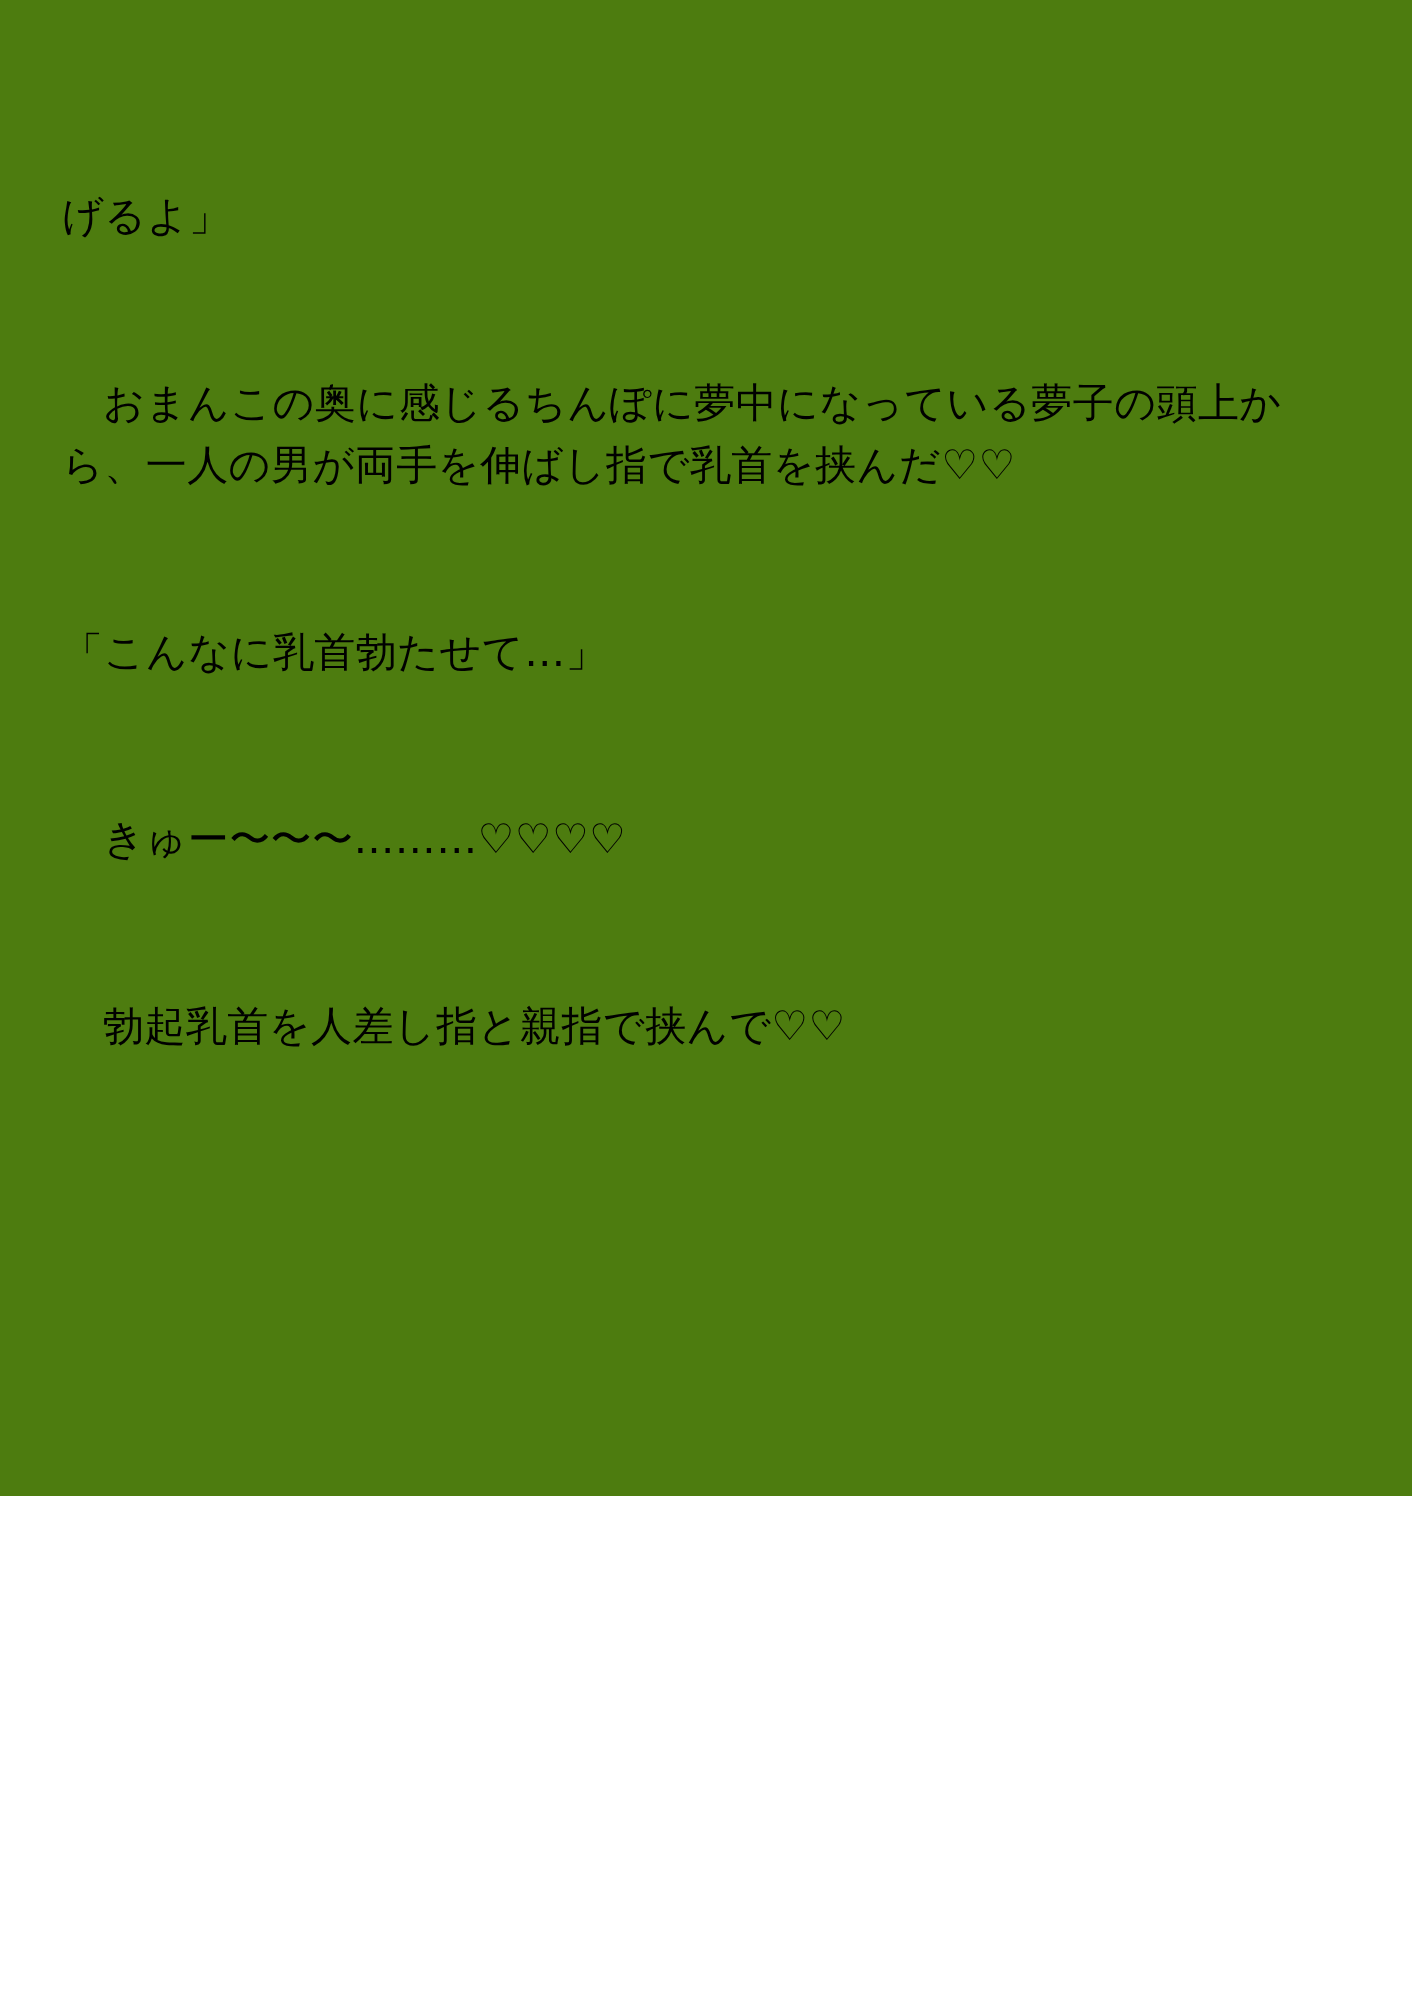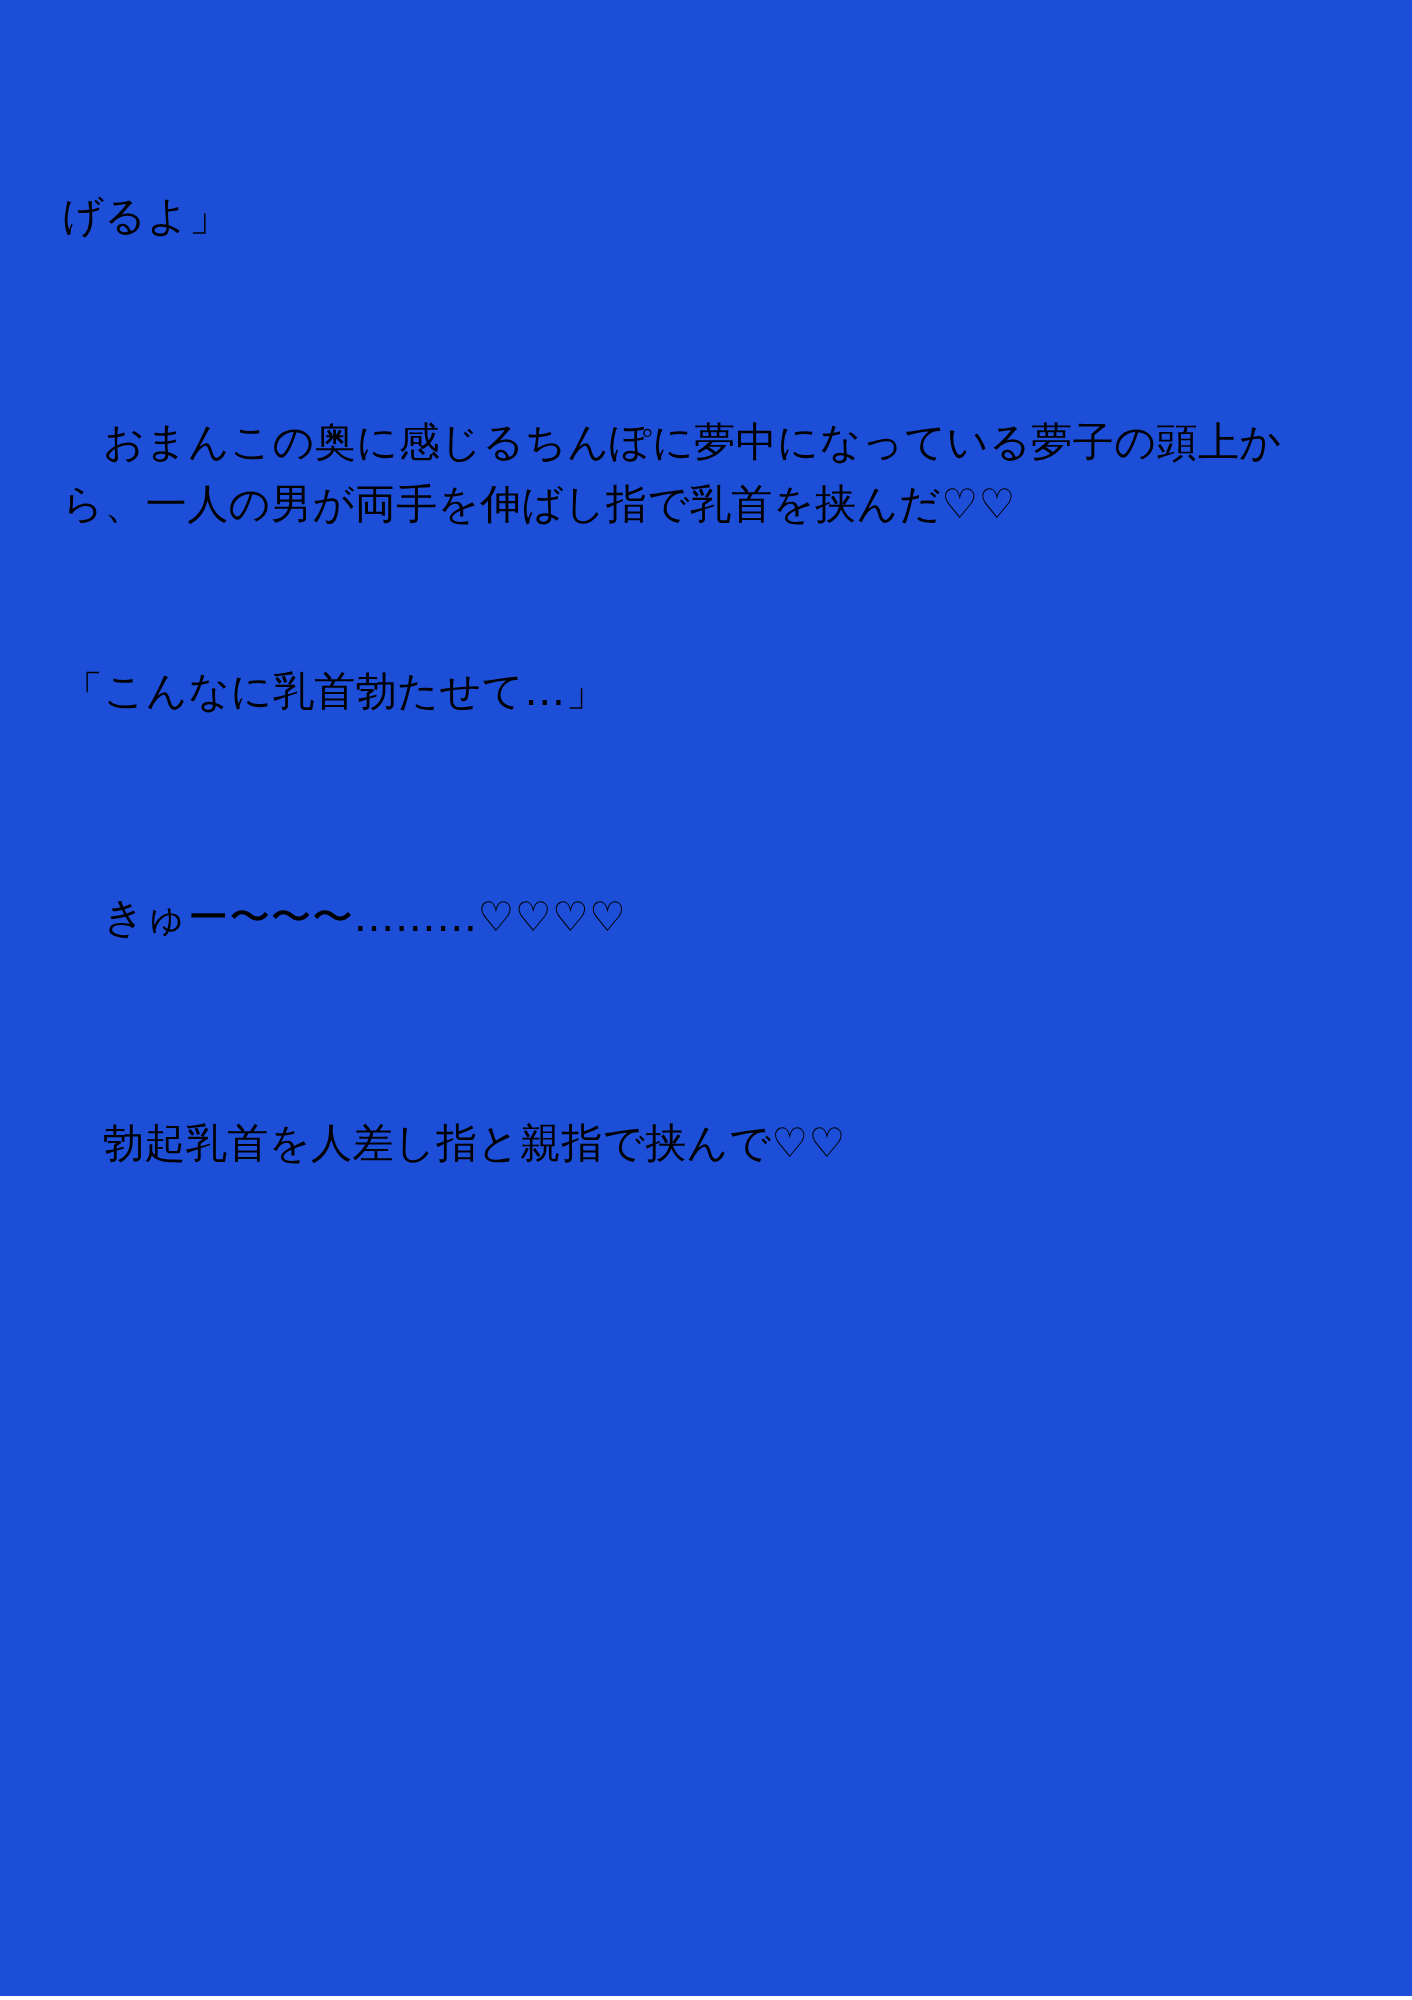--- a/index.html
+++ b/index.html
@@ -3,43 +3,42 @@
 <meta charset="utf-8">
 <style>
   html, body {
     margin: 0;
     padding: 0;
     background: #ffffff;
   }
   .page {
     position: relative;
     width: 1412px;
-    height: 1996px;
-    background: #1d4ed8;
+    height: 1496px;
+    background: #4d7c0f;
     box-sizing: border-box;
     padding: 60px 62px 0 62px;
     overflow: hidden;
   }
   .body-text {
     font-family: "DejaVu Sans", "Liberation Sans", sans-serif;
     font-size: 41px;
     line-height: 1.52;
     color: #000000;
     letter-spacing: 0.01em;
     text-align: left;
     word-break: break-all;
     white-space: pre-wrap;
   }
   .para {
     margin: 0;
     padding: 0;
   }
   .indent {
     text-indent: 41px;
-    margin-top: 39px;
   }
 </style>
 </head>
 <body>
 
 <div class="page">
   <div class="body-text">
     <p class="para">げるよ」</p>
     <p class="para indent">おまんこの奥に感じるちんぽに夢中になっている夢子の頭上から、一人の男が両手を伸ばし指で乳首を挟んだ♡♡</p>
     <p class="para">「こんなに乳首勃たせて…」</p>

